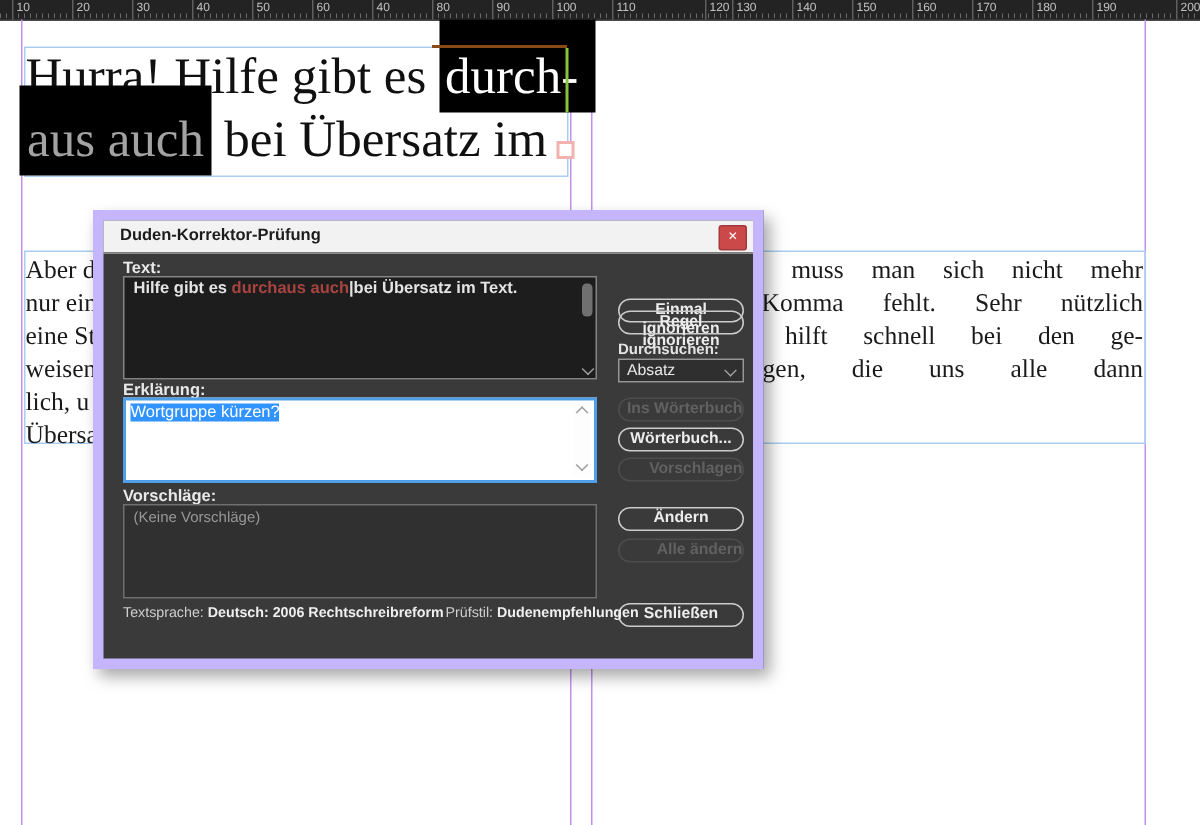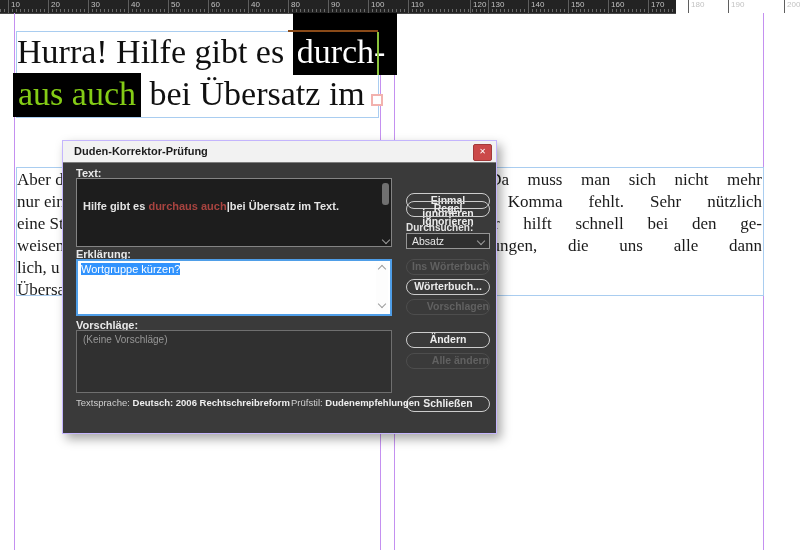--- a/index.html
+++ b/index.html
@@ -1,55 +1,55 @@
 <!DOCTYPE html>
 <html style="--guide: #c490f0; --frame-edge: #a9cdf0; --error-red: #a84440; --selection-blue: #3193fd; --close-red: #cb4949; --green-edge: #8ac43c; --orange-edge: #8a4a18; --dialog-bg: #3a3a3a; --field-dark: #1d1d1d;"><head>
 <meta charset="utf-8">
 <style>
   html,body{margin:0;padding:0;}
   body{width:800px;height:550px;position:relative;background:#ffffff;overflow:hidden;
        font-family:"Liberation Sans",sans-serif;}
   
-  .ruler{position:absolute;left:0;top:0;width:676px;height:13px;background:#232323;
+  .ruler{position:absolute;left:0;top:0;width:800px;height:13px;background:#232323;
          border-bottom:1px solid #4a4a4a;
          background-image:repeating-linear-gradient(90deg,#6a6a6a 0 1px,transparent 1px 4px);
          background-size:100% 3px;background-position:0 9px;background-repeat:no-repeat;}
   .tick{position:absolute;top:0;height:13px;border-left:1px solid #5f5f5f;}
   .tick span{position:absolute;left:2px;top:0px;font-size:8px;color:#c2c2c2;line-height:9px;}
   
   .vguide{position:absolute;top:13px;bottom:0;width:1px;background:var(--guide);}
   .frame{position:absolute;border:1px solid var(--frame-edge);}
   
   .headline{position:absolute;left:17px;top:31px;font-family:"Liberation Serif",serif;
             font-size:34px;line-height:42px;color:#101010;white-space:nowrap;}
   .hl{background:#000;color:#fff;padding:20px 12px 5px 4px;}
-  .hl2{background:#000;color:#84cc16;padding:2px 5px 5px 5px;margin-left:-4px;}
+  .hl2{background:#000;color:#a3a3a3;padding:18px 5px 5px 5px;margin-left:-4px;}
   .col-left{position:absolute;left:17px;top:169px;width:360px;font-family:"Liberation Serif",serif;
             font-size:17px;color:#1a1a1a;}
   .col-right{position:absolute;left:396px;top:169px;width:366px;font-family:"Liberation Serif",serif;
              font-size:17px;color:#1a1a1a;}
   .bodyline{height:22px;line-height:22px;white-space:nowrap;}
   .justline{height:22px;line-height:22px;text-align:justify;text-align-last:justify;white-space:normal;}
   .edge-orange{position:absolute;left:288px;top:30px;width:90px;height:2px;background:var(--orange-edge);}
   .edge-green{position:absolute;left:377px;top:32px;width:2px;height:43px;background:var(--green-edge);}
   .overset{position:absolute;left:371px;top:94px;width:8px;height:8px;background:#fff;
            border:2px solid #f2b2ae;}
   
   .dialog{position:absolute;left:62px;top:140px;width:433px;height:292px;background:var(--dialog-bg);
-          border:1px solid #c4b5fd;box-shadow:4px 5px 10px rgba(0,0,0,.35);}
+          border:7px solid #c4b5fd;box-shadow:4px 5px 10px rgba(0,0,0,.35);}
   .titlebar{position:absolute;left:0;top:0;right:0;height:21px;background:#f2f2f2;
             border-bottom:1px solid #7d7d7d;}
   .titlebar .title{position:absolute;left:11px;top:4px;font-size:11px;color:#1c1c1c;font-weight:600;}
   .closebtn{position:absolute;right:4px;top:3px;width:17px;height:15px;background:var(--close-red);
             border:1px solid #a33a3a;border-radius:2px;color:#fff;font-size:8px;line-height:14px;
             text-align:center;cursor:default;}
   .dlglabel{position:absolute;font-size:11px;font-weight:600;color:#e9e9e9;}
   .txtbox{position:absolute;left:13px;top:37px;width:316px;height:69px;background:var(--field-dark);
           border:1px solid #848484;box-sizing:border-box;font-size:11px;font-weight:600;
-          color:#e4e4e4;padding:20px 14px 0 6px;line-height:14px;}
+          color:#e4e4e4;padding:0 14px 0 6px;line-height:14px;}
   .err{color:var(--error-red);}
   .sb-thumb{position:absolute;right:2px;top:4px;width:7px;height:22px;background:#707070;border-radius:3px;}
   .chev{display:inline-block;width:5px;height:5px;border-right:1.5px solid #9d9d9d;
         border-bottom:1.5px solid #9d9d9d;}
   .chev.down{transform:rotate(45deg);}
   .chev.up{transform:rotate(-135deg);}
   .txtbox-chev{position:absolute;right:2px;bottom:3px;}
   .pillbtn{position:absolute;left:343px;width:84px;height:16px;border:1.5px solid #cccccc;
            border-radius:9px;box-sizing:border-box;color:#ececec;font-size:10.5px;font-weight:600;
            text-align:center;line-height:13px;background:transparent;}

